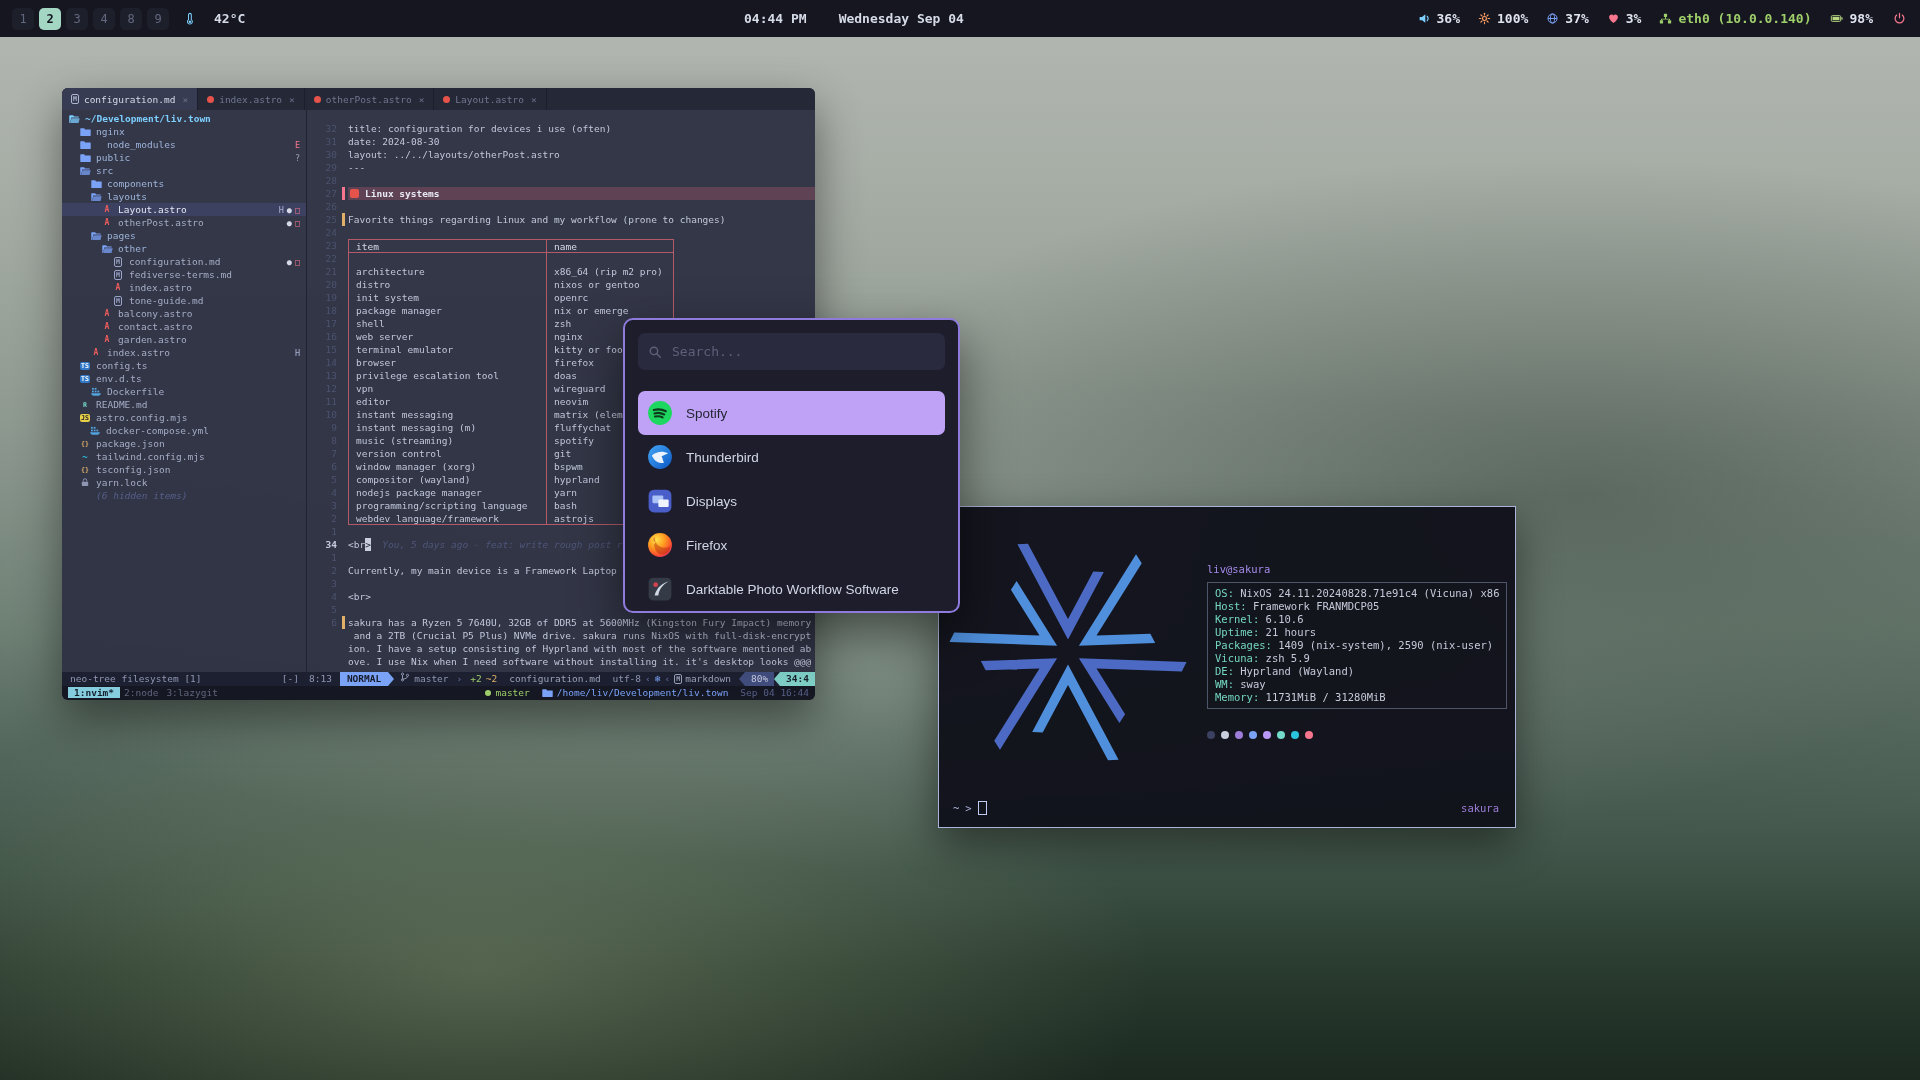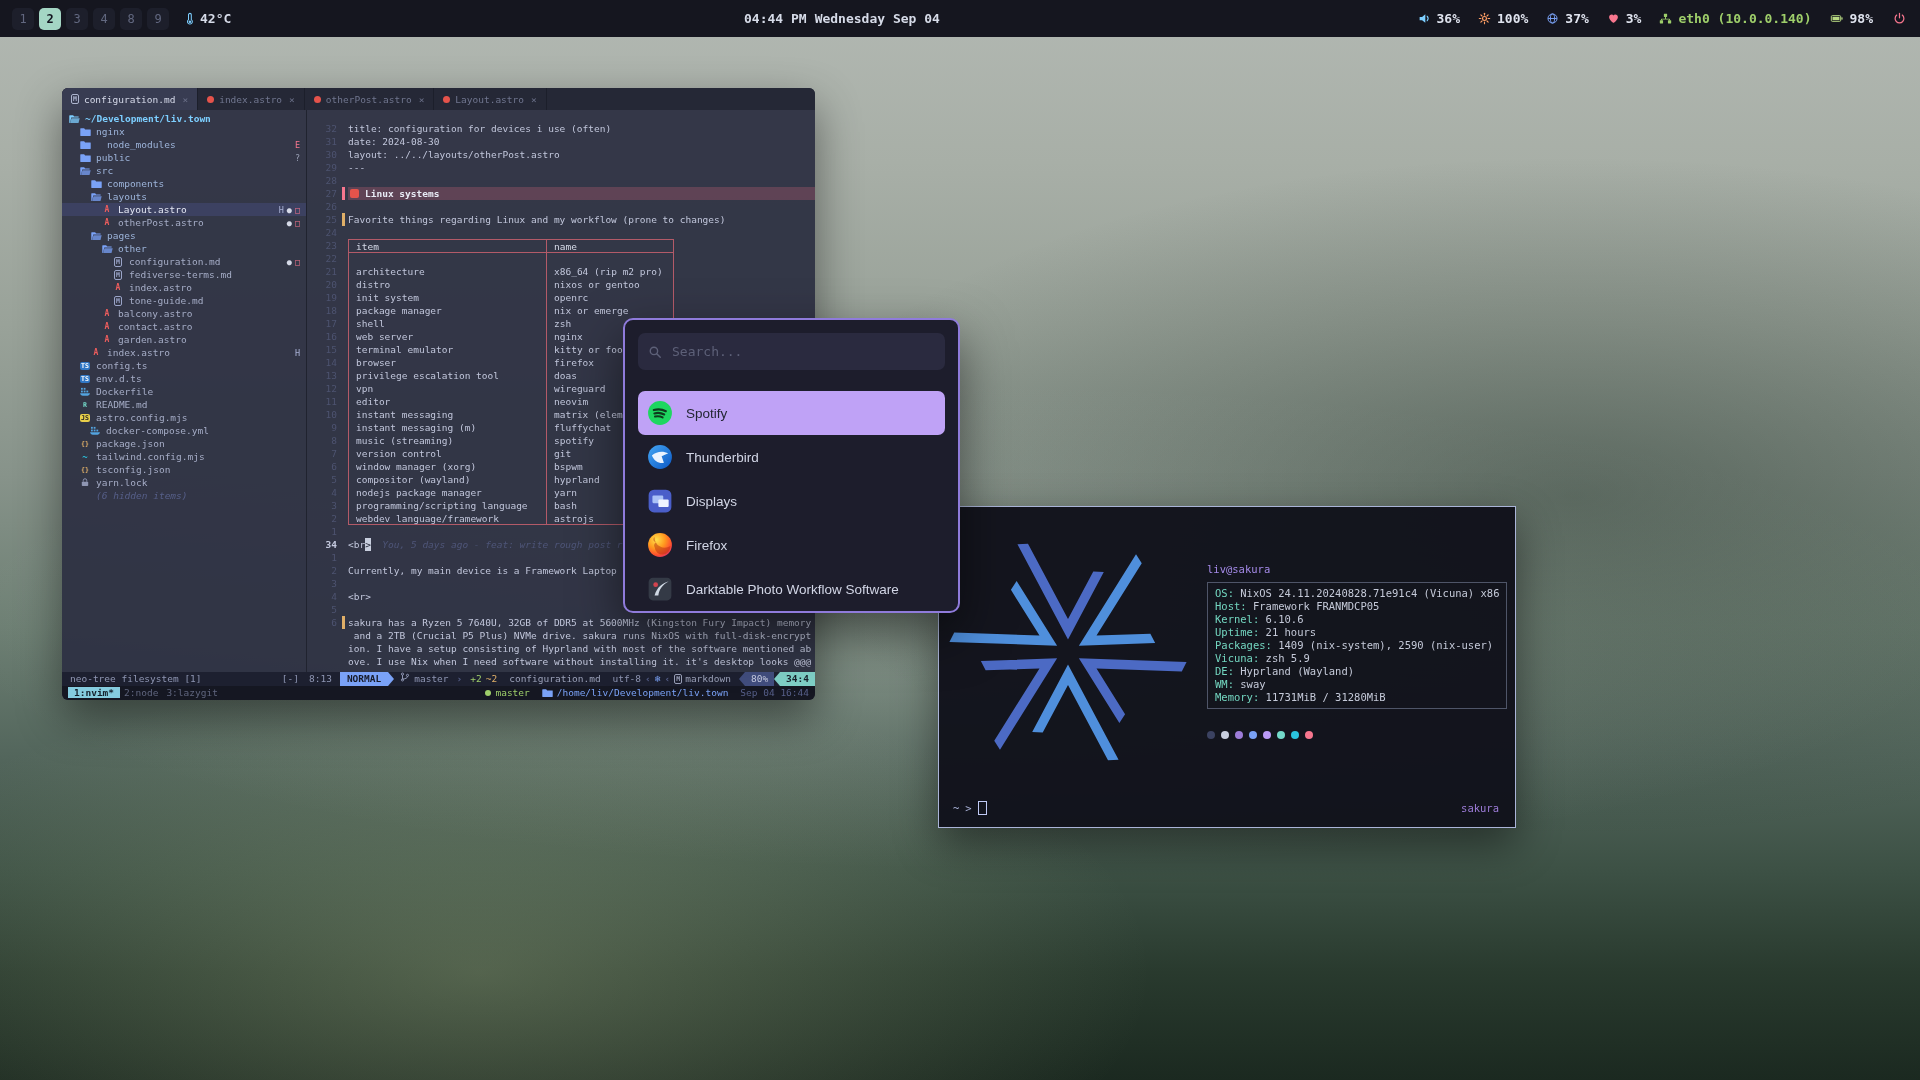--- a/index.html
+++ b/index.html
@@ -8,22 +8,22 @@
     radial-gradient(60% 45% at 82% 46%, rgba(30,45,36,.42), transparent 70%),
     radial-gradient(50% 40% at 25% 90%, rgba(196,208,160,.28), transparent 70%),
     radial-gradient(70% 30% at 50% 58%, rgba(225,229,222,.22), transparent 75%),
     linear-gradient(180deg,#b2b8b2 0%,#a8afa7 15%,#99a299 30%,#87938a 44%,#6d7f73 58%,#53665c 70%,#3c5044 81%,#293a2e 90%,#1b2920 100%)}
   
   .topbar{position:absolute;top:0;left:0;right:0;height:37px;background:rgba(15,16,25,.96);display:flex;align-items:center;justify-content:space-between;padding:0 12px;box-sizing:border-box;font-size:13px;color:#d6dbe8;z-index:10}
   .tb-left{display:flex;align-items:center;gap:14px}
   .workspaces{display:flex;gap:5px}
   .ws{width:22px;height:22px;border:none;border-radius:5px;background:#1d1f2b;color:#626880;font:12px "DejaVu Sans Mono",monospace;display:flex;align-items:center;justify-content:center;cursor:pointer}
   .ws.on{background:#a4d6c4;color:#13141f;font-weight:bold}
-  .temp{display:flex;align-items:center;gap:4px;font-weight:bold}
-  .tb-center{position:absolute;left:744px;top:0;height:37px;display:flex;align-items:center;gap:8px;font-weight:bold}
+  .temp{display:flex;align-items:center;gap:18px;font-weight:bold}
+  .tb-center{position:absolute;left:744px;top:0;height:37px;display:flex;align-items:center;gap:32px;font-weight:bold}
   .tb-right{display:flex;align-items:center;gap:18px}
   .modules{display:flex;align-items:center;gap:18px}
   .module{display:flex;align-items:center;gap:6px}
   .mval{color:#dfe3ee;font-weight:bold}
   .micon{display:flex}
   .power{background:none;border:none;padding:2px;cursor:pointer;display:flex}
   
   .editor-win{position:absolute;left:62px;top:88px;width:753px;height:612px;background:rgba(45,48,66,.95);border-radius:6px;box-shadow:0 18px 45px rgba(0,0,0,.45);z-index:3;overflow:hidden}
   .tabbar{height:22px;background:#252836;display:flex;align-items:stretch;font-size:9.5px;color:#70768f}
   .tab{display:flex;align-items:center;gap:5px;padding:0 9px;border-right:1px solid #1c1f2b;cursor:pointer}
@@ -286,21 +286,21 @@
         <div class="trow t-markdown" style="padding-left: 50px;"><span class="tic"><span class="fchip cMd">M</span></span><span class="tname">configuration.md</span><span class="mks"><span style="color: rgb(214, 218, 232);">●</span><span style="color: rgb(247, 118, 142);">□</span></span></div>
         <div class="trow t-markdown" style="padding-left: 50px;"><span class="tic"><span class="fchip cMd">M</span></span><span class="tname">fediverse-terms.md</span></div>
         <div class="trow t-astro" style="padding-left: 50px;"><span class="tic"><span class="fchip cAstro">A</span></span><span class="tname">index.astro</span></div>
         <div class="trow t-markdown" style="padding-left: 50px;"><span class="tic"><span class="fchip cMd">M</span></span><span class="tname">tone-guide.md</span></div>
         <div class="trow t-astro" style="padding-left: 39px;"><span class="tic"><span class="fchip cAstro">A</span></span><span class="tname">balcony.astro</span></div>
         <div class="trow t-astro" style="padding-left: 39px;"><span class="tic"><span class="fchip cAstro">A</span></span><span class="tname">contact.astro</span></div>
         <div class="trow t-astro" style="padding-left: 39px;"><span class="tic"><span class="fchip cAstro">A</span></span><span class="tname">garden.astro</span></div>
         <div class="trow t-astro" style="padding-left: 28px;"><span class="tic"><span class="fchip cAstro">A</span></span><span class="tname">index.astro</span><span class="mks"><span style="color: rgb(169, 177, 214);">H</span></span></div>
         <div class="trow t-ts" style="padding-left: 17px;"><span class="tic"><span class="fchip cTs">TS</span></span><span class="tname">config.ts</span></div>
         <div class="trow t-ts" style="padding-left: 17px;"><span class="tic"><span class="fchip cTs">TS</span></span><span class="tname">env.d.ts</span></div>
-        <div class="trow t-docker" style="padding-left: 17px;"><span class="tic"><svg viewBox="0 0 12 10" width="11" height="9" fill="#53a4e0">
+        <div class="trow t-docker" style="padding-left: 28px;"><span class="tic"><svg viewBox="0 0 12 10" width="11" height="9" fill="#53a4e0">
               <rect x="1" y="1" width="2" height="2"></rect>
               <rect x="4" y="1" width="2" height="2"></rect>
               <rect x="1" y="4" width="2" height="2"></rect>
               <rect x="4" y="4" width="2" height="2"></rect>
               <rect x="7" y="4" width="2" height="2"></rect>
               <path d="M0 7h11c-.5 2-2 2.8-4 2.8H3C1.3 9.8.3 8.6 0 7z"></path>
             </svg></span><span class="tname">Dockerfile</span></div>
         <div class="trow t-readme" style="padding-left: 17px;"><span class="tic"><span class="fchip cRd">R</span></span><span class="tname">README.md</span></div>
         <div class="trow t-js" style="padding-left: 17px;"><span class="tic"><span class="fchip cJs">JS</span></span><span class="tname">astro.config.mjs</span></div>
         <div class="trow t-docker" style="padding-left: 27px;"><span class="tic"><svg viewBox="0 0 12 10" width="11" height="9" fill="#53a4e0">

